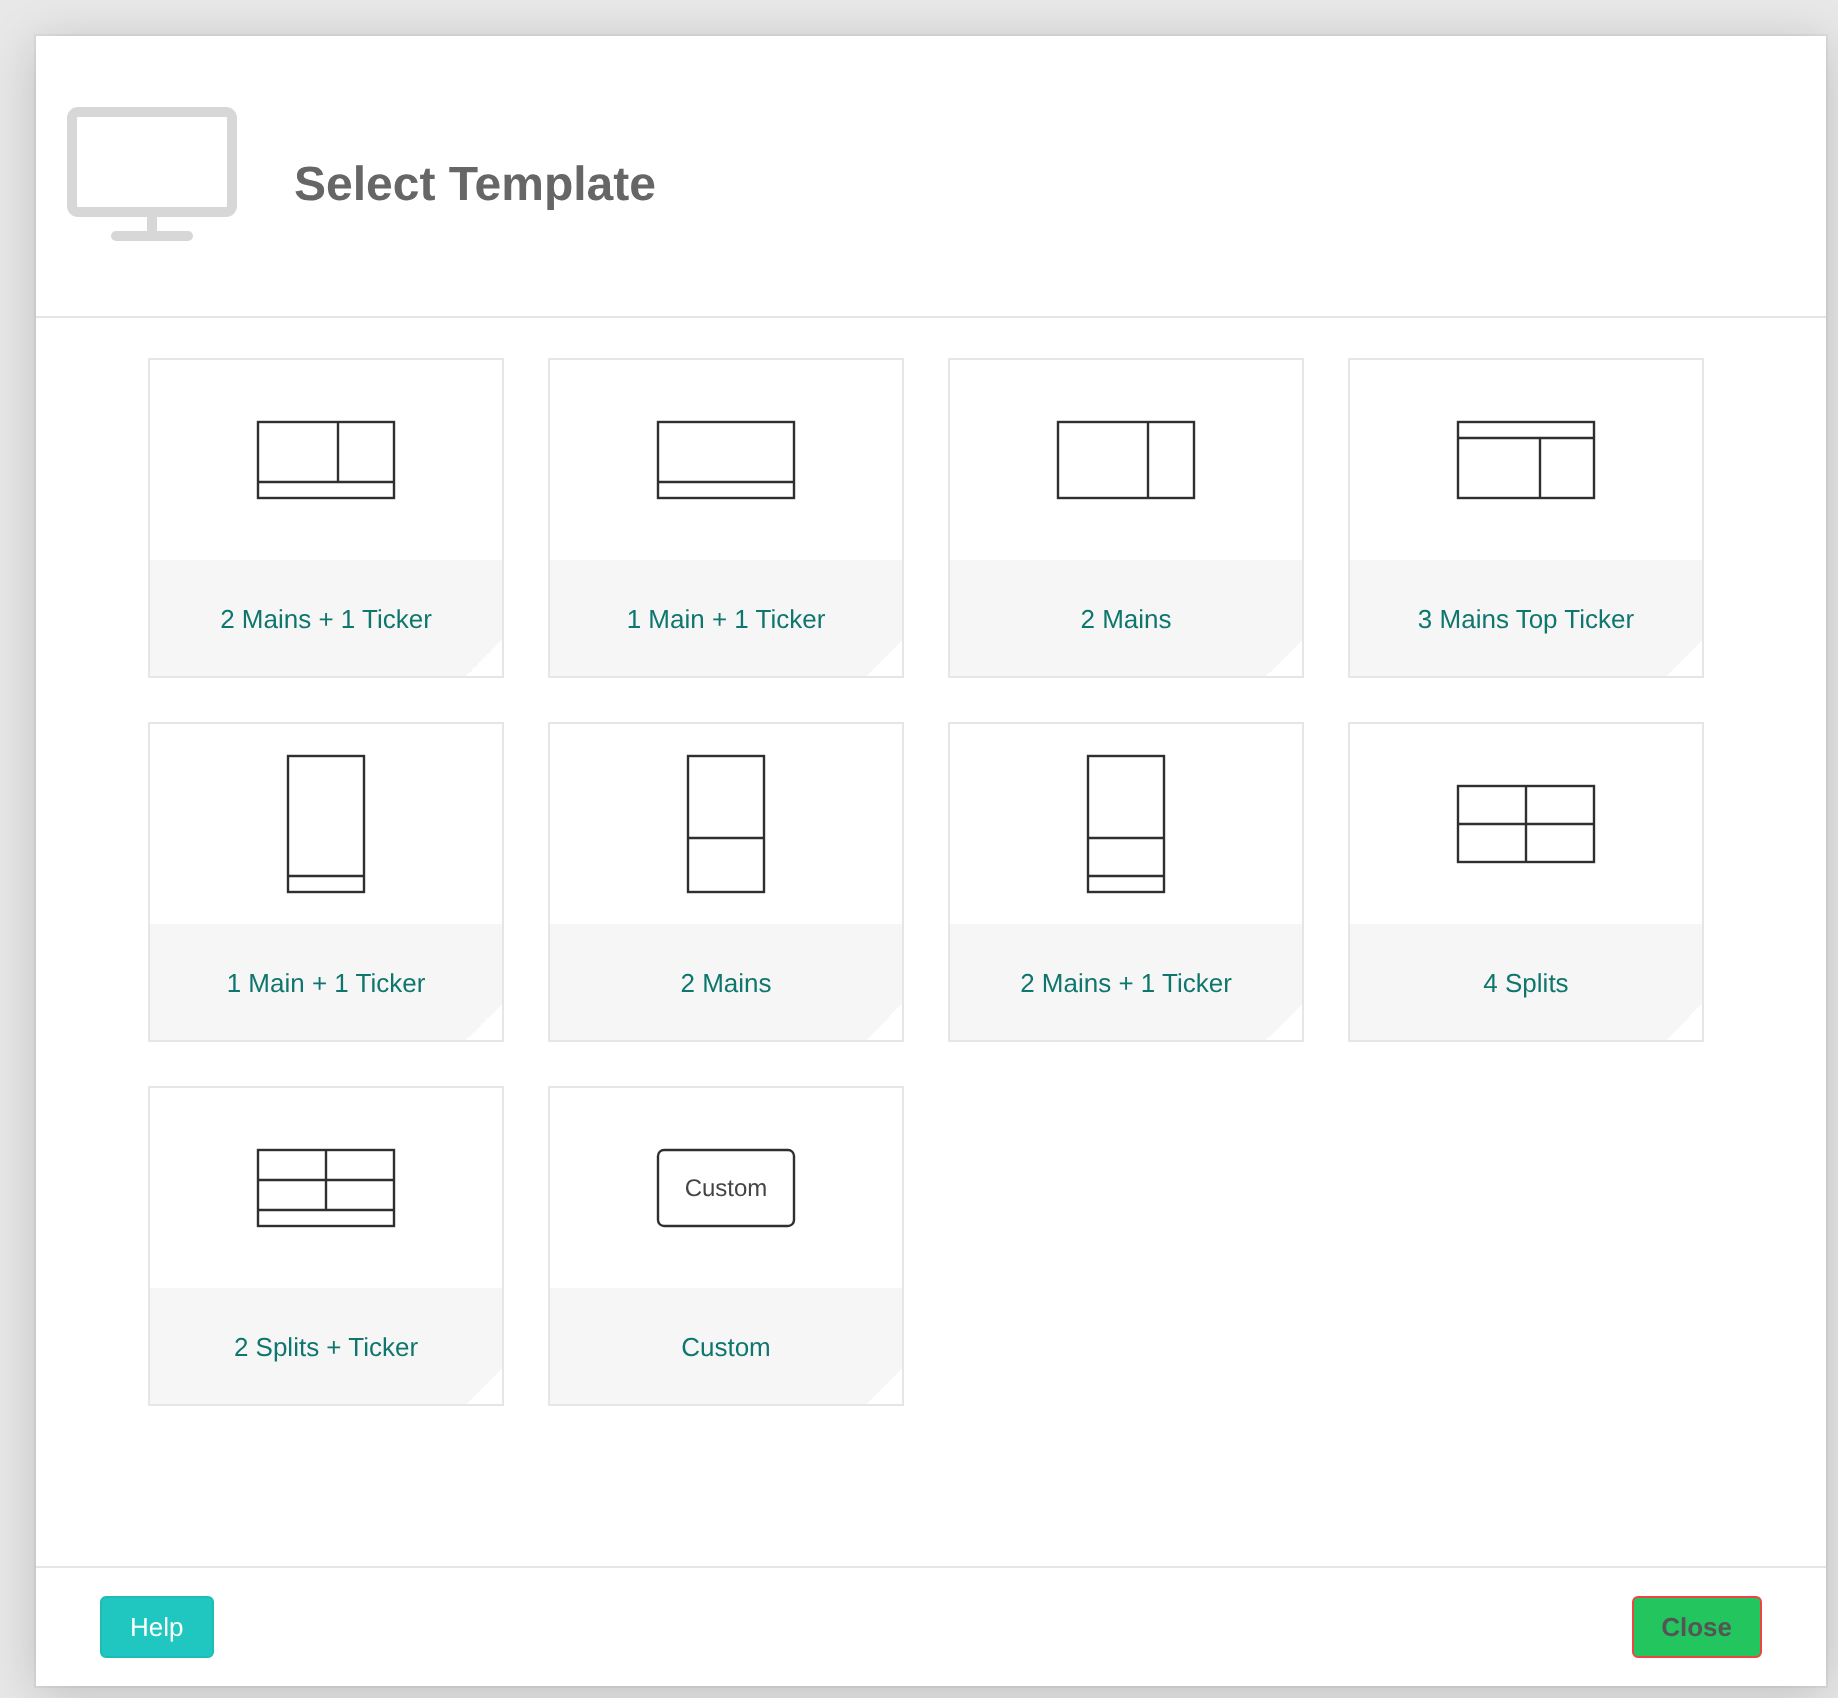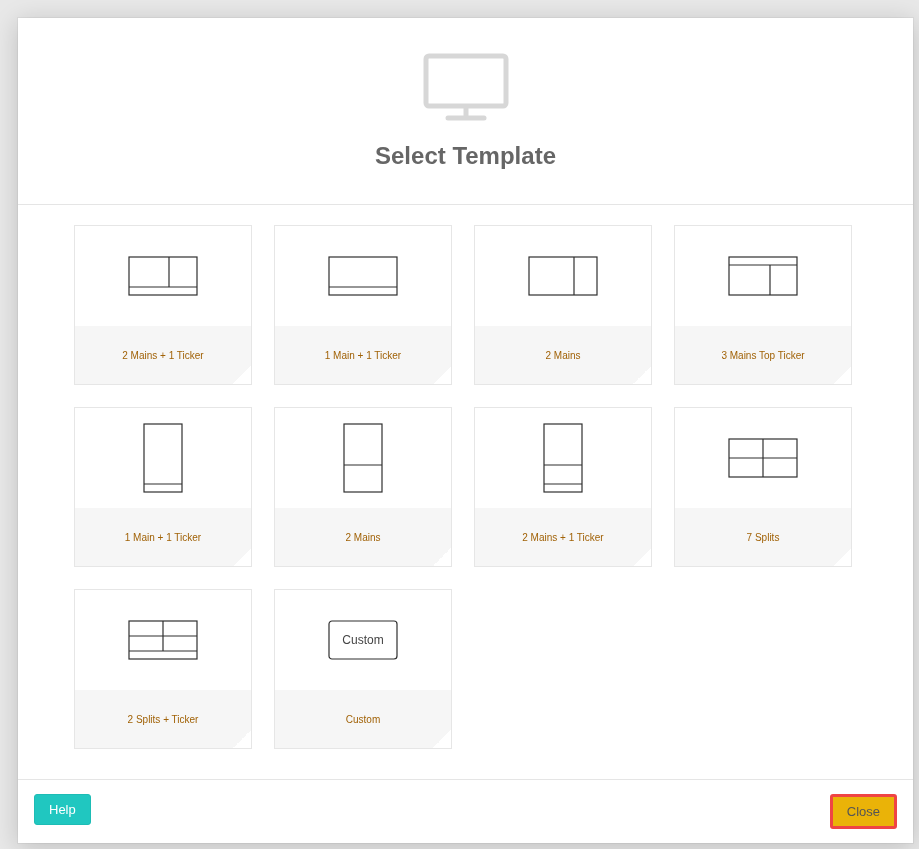--- a/index.html
+++ b/index.html
@@ -13,26 +13,26 @@
   }
   .modal {
     position: absolute;
     top: 18px; left: 18px; right: 6px; bottom: 6px;
     background: #fff;
     box-shadow: 0 4px 24px rgba(0,0,0,0.18), 0 0 0 1px rgba(0,0,0,0.04);
     display: flex;
     flex-direction: column;
   }
   .modal-header {
-    padding: 34px 0 34px 0;
+    padding: 34px 0 34px 12px;
     border-bottom: 1px solid #e5e5e5;
     display: flex;
-    flex-direction: column;
-    align-items: center;
-    gap: 8px;
+    flex-direction: row;
+    align-items: center;
+    gap: 25px;
   }
   .modal-title {
     font-size: 24px;
     font-weight: 600;
     color: #666;
     margin: 10px 0 0 0;
   }
   .monitor-svg { display: block; }
 
   .modal-body {
@@ -60,63 +60,64 @@
     display: flex;
     align-items: center;
     justify-content: center;
   }
   .card-label {
     height: 58px;
     background: #f6f6f6;
     display: flex;
     align-items: center;
     justify-content: center;
-    font-size: 10px;
-    color: #a16207;
+    font-size: 13px;
+    color: #0f766e;
     position: relative;
   }
   .card-label::after {
     content: "";
     position: absolute;
     right: 0; bottom: 0;
     width: 18px; height: 18px;
     background: linear-gradient(135deg, transparent 0 50%, #ffffff 50% 100%);
   }
 
   .t-svg rect { stroke: #2f2f2f; stroke-width: 1.2; fill: none; }
   .t-svg line { stroke: #2f2f2f; stroke-width: 1.2; }
   .t-svg .inner-label {
     font-size: 12px; fill: #444; text-anchor: middle; dominant-baseline: middle;
   }
 
   .modal-footer {
     border-top: 1px solid #e5e5e5;
-    padding: 14px 16px;
-    display: flex;
-    align-items: flex-start;
+    padding: 14px 32px;
+    display: flex;
+    align-items: center;
     justify-content: space-between;
     background: #fff;
   }
   .btn {
     border: 1px solid transparent;
     border-radius: 3px;
     padding: 7px 14px;
     font-size: 13px;
     cursor: pointer;
     background: #fff;
   }
   .btn-help {
     background: #20c7c0;
     color: #fff;
     border-color: #1dbcb5;
   }
   .btn-close {
-    background: #eab308;
+    background: #22c55e;
     color: #555;
-    border: 3px solid #ef4444;
+    border: 1px solid #ef4444;
+    font-weight: bold;
   }
 </style>
 </head>
 <body>
 
 <div class="modal">
 
   <div class="modal-header">
     <svg class="monitor-svg" width="92" height="72" viewBox="0 0 92 72">
       <rect x="6" y="4" width="80" height="50" rx="3" ry="3" fill="none" stroke="#d7d7d7" stroke-width="5"></rect>
@@ -203,21 +204,21 @@
       </div>
 
       <div class="card">
         <div class="card-preview">
           <svg class="t-svg" width="70" height="40" viewBox="0 0 70 40">
             <rect x="1" y="1" width="68" height="38"></rect>
             <line x1="1" y1="20" x2="69" y2="20"></line>
             <line x1="35" y1="1" x2="35" y2="39"></line>
           </svg>
         </div>
-        <div class="card-label">7 Splits</div>
+        <div class="card-label">4 Splits</div>
       </div>
 
       <div class="card">
         <div class="card-preview">
           <svg class="t-svg" width="70" height="40" viewBox="0 0 70 40">
             <rect x="1" y="1" width="68" height="38"></rect>
             <line x1="1" y1="16" x2="69" y2="16"></line>
             <line x1="1" y1="31" x2="69" y2="31"></line>
             <line x1="35" y1="1" x2="35" y2="31"></line>
           </svg>

